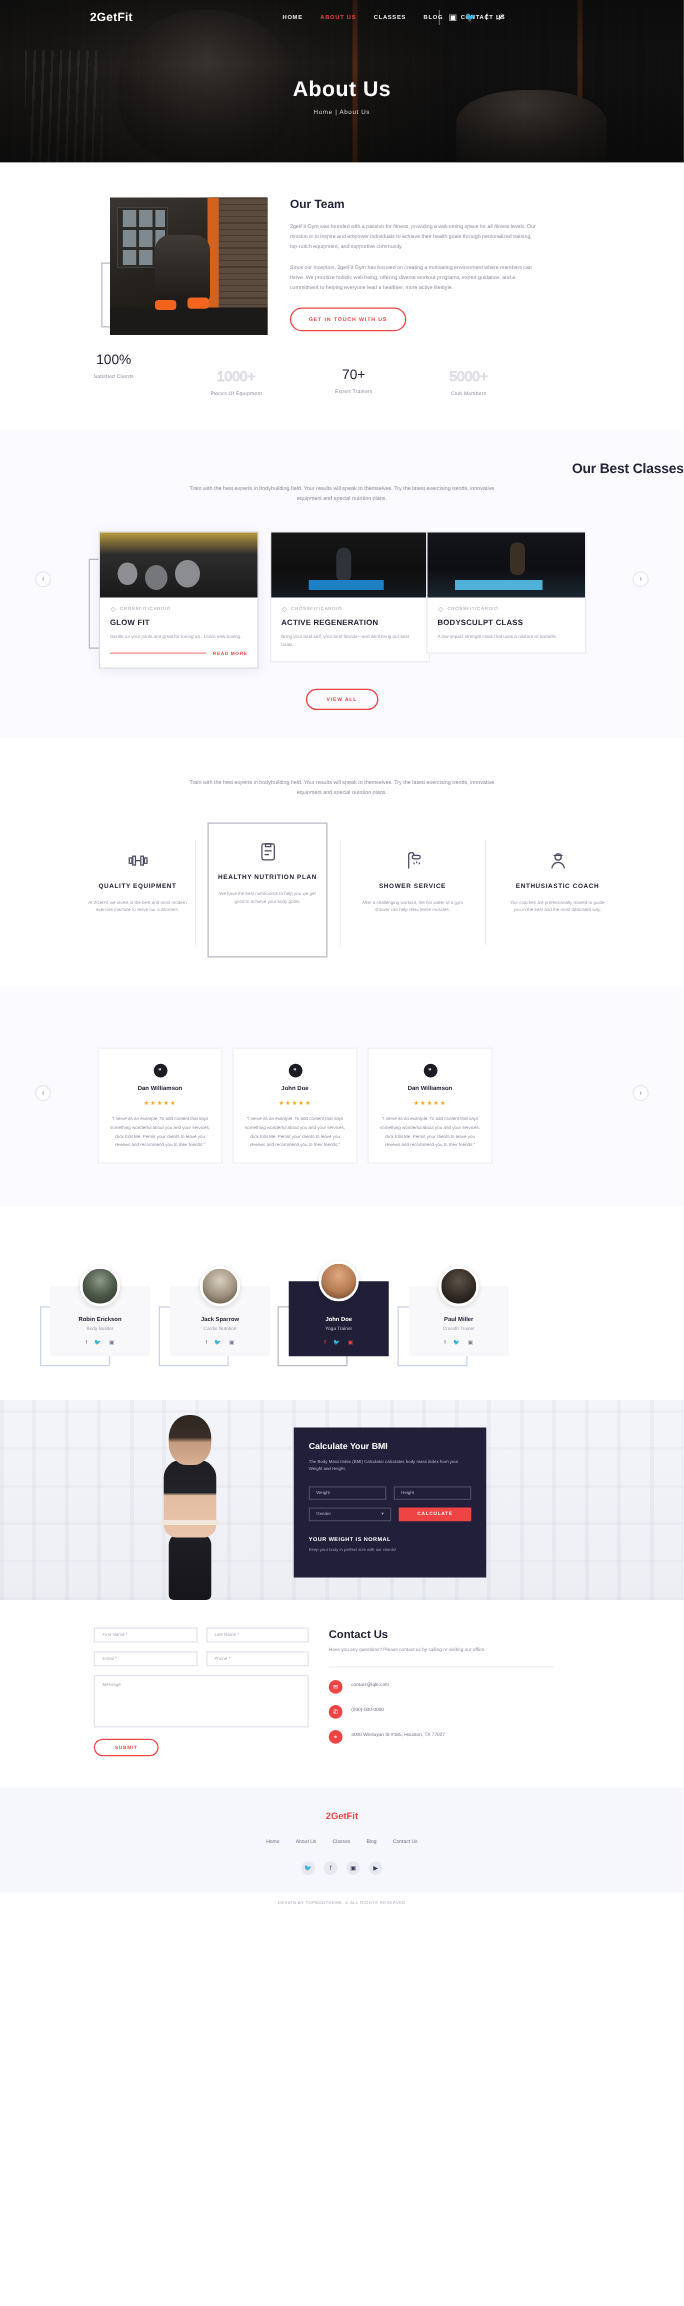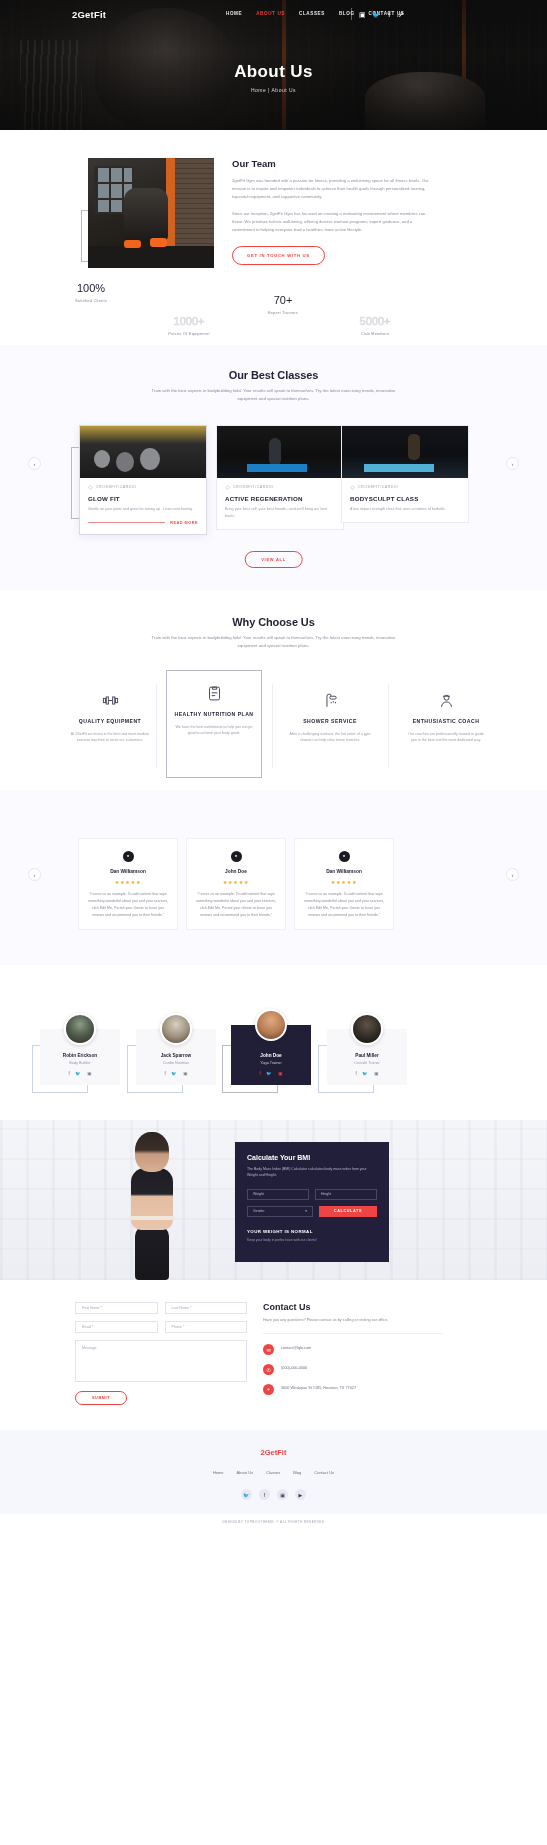--- a/index.html
+++ b/index.html
@@ -37,21 +37,21 @@
   .nav-links a.active{color:#ef3f3f;}
   .nav-div{position:absolute;left:351px;top:8px;width:1px;height:12px;background:rgba(255,255,255,.35);}
   .nav-social{position:absolute;left:359px;top:11px;display:flex;gap:7px;align-items:center;}
   .nav-social span{font-size:7px;color:#fff;line-height:1;}
   .hero-title{position:absolute;left:0;top:62px;width:100%;text-align:center;color:#fff;
     font-size:17px;font-weight:700;letter-spacing:.4px;z-index:6;}
   .hero-crumb{position:absolute;left:0;top:87px;width:100%;text-align:center;color:#d8d8d8;
     font-size:5px;letter-spacing:.5px;z-index:6;}
 
   
-  .sec-title{text-align:center;font-size:11px;font-weight:700;color:#232337;letter-spacing:-.1px;}
+  .sec-title{text-align:right;font-size:11px;font-weight:700;color:#232337;letter-spacing:-.1px;}
   .sec-sub{text-align:center;font-size:4.3px;line-height:1.85;color:#8b8b9b;margin:6px auto 0;width:250px;}
 
   
   .story{position:relative;height:215px;background:#fff;}
   .story-imgwrap{position:absolute;left:88px;top:28px;width:126px;height:110px;}
   .story-img{position:absolute;left:0;top:0;width:126px;height:110px;overflow:hidden;
     background:linear-gradient(160deg,#3a3633 0%,#26231f 45%,#15130f 100%);}
   .si-wall{position:absolute;right:0;top:0;width:44px;height:110px;
     background:repeating-linear-gradient(0deg,#5b4a3e 0 4px,#4a3b31 4px 5px),
                repeating-linear-gradient(90deg,rgba(0,0,0,.18) 0 9px,transparent 9px 10px);}
@@ -69,21 +69,21 @@
 
   .story-txt{position:absolute;left:232px;top:28px;width:200px;}
   .story-h{font-size:9.5px;font-weight:700;color:#232337;margin-bottom:8px;}
   .story-p{font-size:4.2px;line-height:1.95;color:#8d8d9c;margin-bottom:8px;}
   .btn-outline{display:inline-block;margin-top:4px;border:1px solid #ef4444;color:#ef4444;
     border-radius:20px;padding:6px 14px;font-size:4.2px;font-weight:700;letter-spacing:.7px;background:#fff;}
 
   .stats{position:absolute;left:0;top:152px;width:100%;height:50px;}
   .stat{position:absolute;text-align:center;width:90px;}
   .stat .num{font-size:11px;font-weight:400;color:#232337;}
-  .stat .num.ghost{color:#fff;margin-top:19px;-webkit-text-stroke:.7px #d7d8e0;}
+  .stat .num.ghost{color:#fff;-webkit-text-stroke:.7px #d7d8e0;}
   .stat .lbl{font-size:4px;color:#8b8b9b;margin-top:4px;letter-spacing:.2px;}
   .s1{left:46px;top:0;} .s2{left:144px;top:14px;} .s3{left:238px;top:12px;} .s4{left:330px;top:14px;}
 
   
   .classes{position:relative;background:#fafaff;padding-top:24px;height:245px;}
   .cls-row{position:relative;margin-top:22px;height:125px;}
   .cls-card{position:absolute;top:0;width:128px;background:#fff;border:1px solid #e9ebf5;}
   .cls-card.hl{border:1px solid #d9dae4;box-shadow:0 2px 10px rgba(20,20,50,.07);}
   .cls-img{height:52px;overflow:hidden;position:relative;}
   .cls-body{padding:7px 8px 9px;}
@@ -330,21 +330,20 @@
           <div class="cls-name">BODYSCULPT CLASS</div>
           <div class="cls-desc">A low impact strength class that uses a mixture of barbells.</div>
         </div>
       </div>
     </div>
 
     <div class="btn-viewall">VIEW ALL</div>
   </div>
 
   <div class="why">
-    <div class="sec-title">Why Choose Us</div>
     <div class="sec-sub">Train with the best experts in bodybuilding field. Your results will speak to themselves. Try the latest exercising trends, innovative equipment and special nutrition plans.</div>
 
     <div class="why-grid">
       <div class="why-sep" style="left:156px;"></div>
       <div class="why-sep" style="left:272px;"></div>
       <div class="why-sep" style="left:388px;"></div>
 
       <div class="why-item" style="left:62px;">
         <div class="why-ic">
           <svg viewBox="0 0 24 24" fill="none" stroke="currentColor" stroke-width="1.4">

